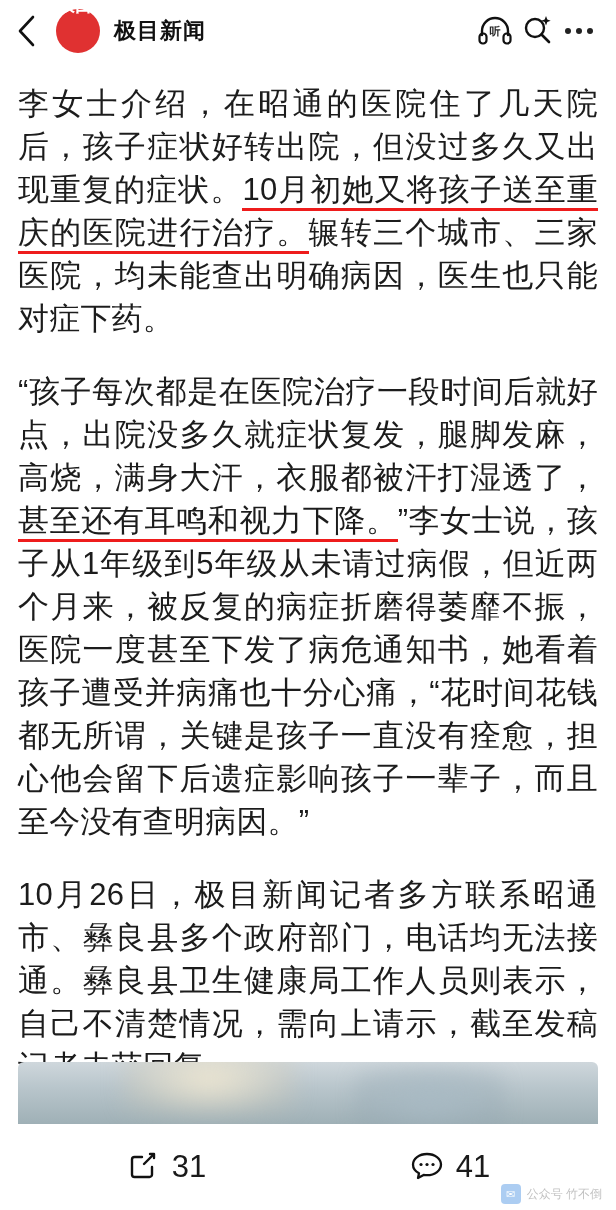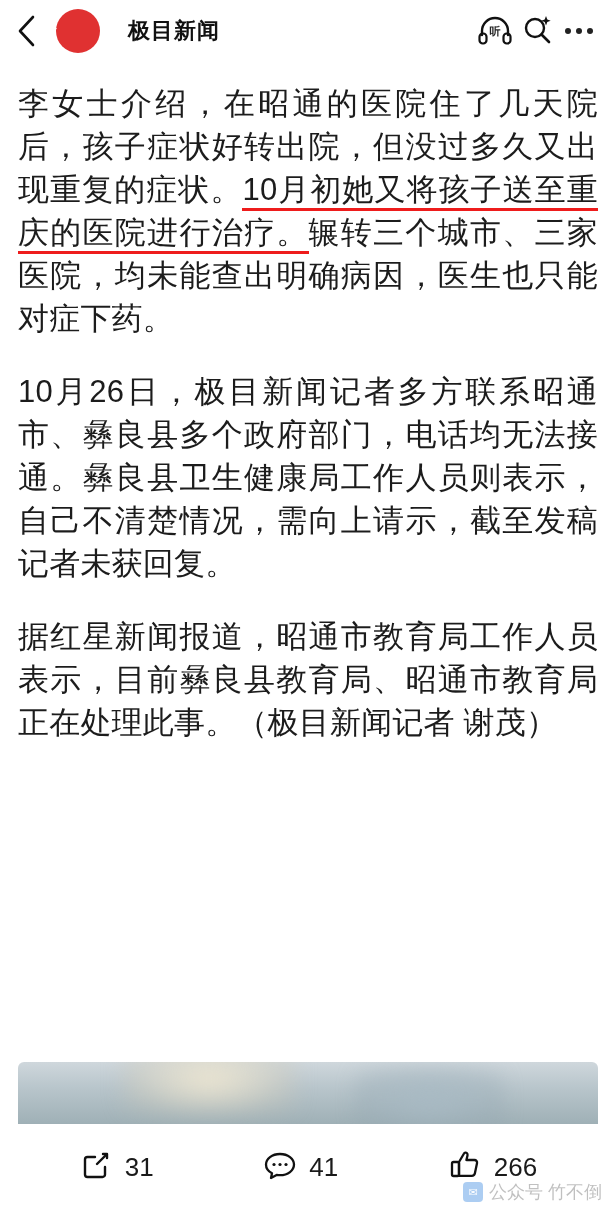--- a/index.html
+++ b/index.html
@@ -35,22 +35,21 @@
   }
   .back-btn svg { display: block; }
 
   .brand-logo {
     width: 44px;
     height: 44px;
     border-radius: 50%;
     background: #e03131;
     color: #ffffff;
     display: flex;
-    flex-direction: row;
-    align-items: center;
+    flex-direction: column;
     justify-content: center;
     margin-left: 6px;
     flex: none;
     gap: 45px;
   }
   .brand-logo .cn {
     font-size: 19px;
     font-weight: bold;
     line-height: 19px;
     letter-spacing: -1px;
@@ -58,21 +57,21 @@
   .brand-logo .en {
     font-size: 5px;
     line-height: 7px;
     letter-spacing: 0.5px;
     margin-top: 1px;
   }
   .brand-name {
     font-size: 22px;
     font-weight: bold;
     color: #111111;
-    margin-left: 28px;
+    margin-left: 14px;
     letter-spacing: 1px;
   }
   .header-spacer { flex: 1; }
 
   .hdr-icon {
     width: 42px;
     height: 42px;
     display: flex;
     align-items: center;
     justify-content: center;
@@ -169,42 +168,42 @@
     box-sizing: border-box;
     padding: 0 24px;
   }
   .bb-item {
     display: flex;
     align-items: center;
     gap: 12px;
     cursor: pointer;
   }
   .bb-count {
-    font-size: 26px;
+    font-size: 31px;
     color: #1a1a1a;
   }
   .watermark {
     position: absolute;
     right: 14px;
     bottom: 6px;
     display: flex;
     align-items: center;
     gap: 6px;
     opacity: 0.55;
   }
   .wm-badge {
     width: 20px; height: 20px;
     border-radius: 4px;
     background: #6aa6e8;
     display: flex; align-items: center; justify-content: center;
     color: #fff;
     font-size: 11px;
   }
   .wm-text {
-    font-size: 18px;
+    font-size: 12px;
     color: #8d8d8d;
   }
 </style>
 </head>
 <body>
 
 <div class="header">
 
   <div class="back-btn">
     <span>
@@ -248,20 +247,21 @@
     <span class="dots">
       <span></span>
         <span></span>
         <span></span>
     </span>
   </div>
 </div>
 
 <div class="article">
   <p class="para" id="p1"><span>李女士介绍，在昭通的医院住了几天院后，孩子症状好转出院，但没过多久又出现重复的症状。</span><span class="u">10月初她又将孩子送至重庆的医院进行治疗。</span><span>辗转三个城市、三家医院，均未能查出明确病因，医生也只能对症下药。</span></p>
+  <p class="para" id="p2"><span>“孩子每次都是在医院治疗一段时间后就好点，出院没多久就症状复发，腿脚发麻，高烧，满身大汗，衣服都被汗打湿透了，</span><span class="u">甚至还有耳鸣和视力下降。</span><span>”李女士说，孩子从1年级到5年级从未请过病假，但近两个月来，被反复的病症折磨得萎靡不振，医院一度甚至下发了病危通知书，她看着孩子遭受并病痛也十分心痛，“花时间花钱都无所谓，关键是孩子一直没有痊愈，担心他会留下后遗症影响孩子一辈子，而且至今没有查明病因。”</span></p>
   <p class="para" id="p4"><span>10月26日，极目新闻记者多方联系昭通市、彝良县多个政府部门，电话均无法接通。彝良县卫生健康局工作人员则表示，自己不清楚情况，需向上请示，截至发稿记者未获回复。</span></p>
   <p class="para" id="p5"><span>据红星新闻报道，昭通市教育局工作人员表示，目前彝良县教育局、昭通市教育局正在处理此事。（极目新闻记者 谢茂）</span></p>
 </div>
 
 <div class="photo-strip"></div>
 
 <div class="bottom-bar">
 
   <div class="bb-item">
     <span>
@@ -279,27 +279,18 @@
       <svg width="34" height="34" viewBox="0 0 34 34" aria-hidden="true">
         <path d="M17 6 C9 6 3 10.8 3 16.6 C3 20.3 5.4 23.5 9 25.3 L8 30 L13.6 26.9 C14.7 27.1 15.8 27.2 17 27.2 C25 27.2 31 22.4 31 16.6 C31 10.8 25 6 17 6 Z" fill="none" stroke="#111" stroke-width="2.3" stroke-linejoin="round"></path>
         <circle cx="11" cy="16.5" r="1.6" fill="#111"></circle>
         <circle cx="17" cy="16.5" r="1.6" fill="#111"></circle>
         <circle cx="23" cy="16.5" r="1.6" fill="#111"></circle>
       </svg>
     </span>
     <span class="bb-count">41</span>
   </div>
 
-  <div class="bb-item">
-    <span>
-      <svg width="34" height="34" viewBox="0 0 34 34" aria-hidden="true">
-        <path d="M11 14 L16 5.5 C16.6 4.4 18 4.3 18.8 5 C19.5 5.6 19.7 6.5 19.5 7.4 L18.4 12 H26.5 C28.2 12 29.4 13.6 29 15.2 L26.9 25.3 C26.6 26.8 25.3 27.8 23.8 27.8 H11 Z" fill="none" stroke="#111" stroke-width="2.3" stroke-linejoin="round"></path>
-        <rect x="4" y="14" width="7" height="14" rx="1.6" fill="none" stroke="#111" stroke-width="2.3"></rect>
-      </svg>
-    </span>
-    <span class="bb-count">266</span>
-  </div>
 
   <div class="watermark">
     <span class="wm-badge">✉</span>
     <span class="wm-text">公众号 竹不倒</span>
   </div>
 </div>
 
 </body></html>

